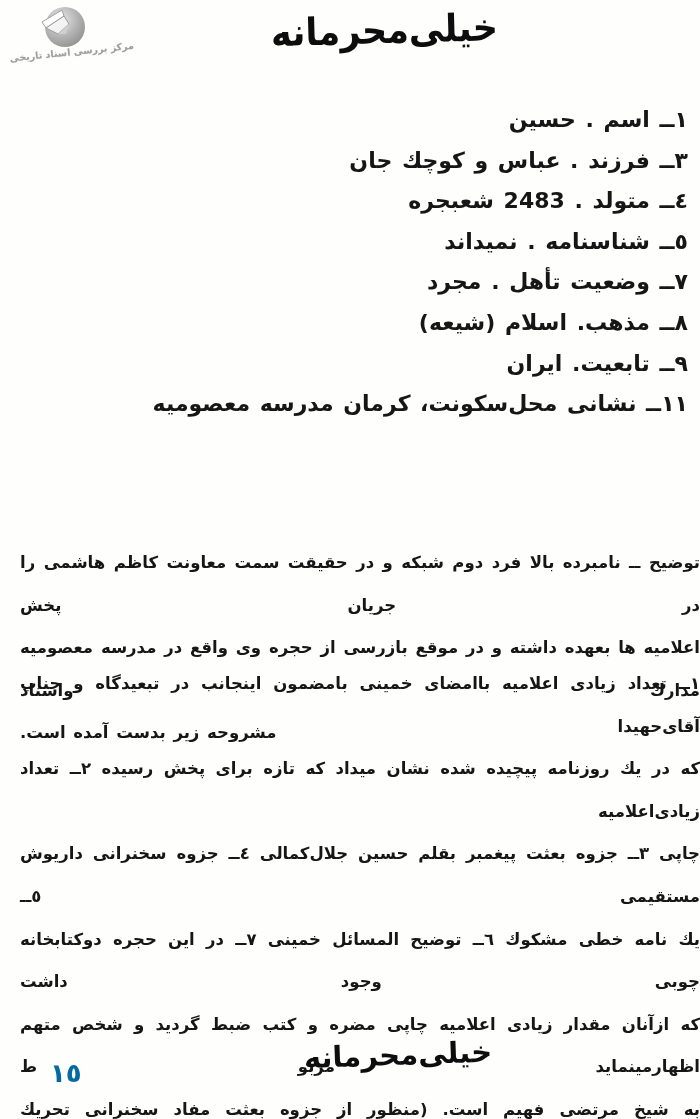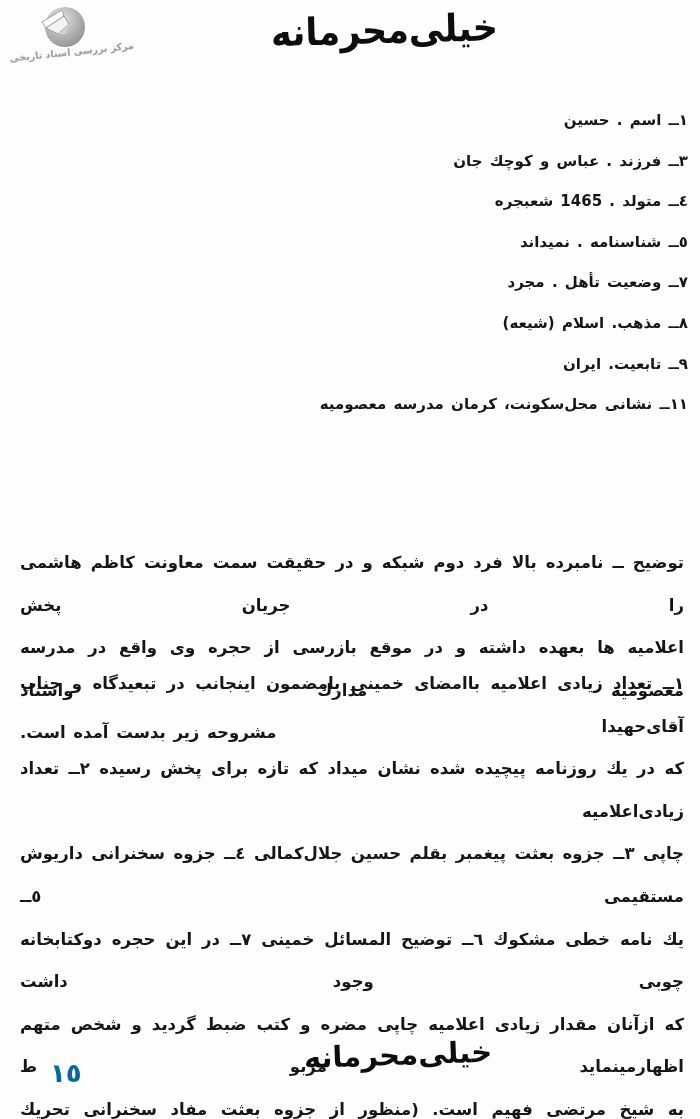--- a/index.html
+++ b/index.html
@@ -37,28 +37,28 @@
   .stamp-bottom{
     position:absolute;top:1038px;left:292px;width:200px;
     font-size:29px;font-weight:bold;
     transform:rotate(-2deg);
     white-space:nowrap;color:#0d0d0d;
   }
   
   .profile{
     position:absolute;top:100px;right:12px;left:20px;
     text-align:right;
-    font-size:15px;font-weight:bold;
+    font-size:22px;font-weight:bold;
     line-height:40.6px;
     word-spacing:2px;
   }
   .profile .field{white-space:nowrap;}
   
   .para{
-    position:absolute;right:16px;left:20px;
+    position:absolute;right:0;left:20px;
     font-size:16.5px;font-weight:bold;
     line-height:42.6px;
     word-spacing:2px;
   }
   .explanation{top:542px;}
   .findings{top:663px;}
   .just{text-align:justify;text-align-last:justify;}
   .rightline{text-align:left;}
   
   .pagenum{
@@ -86,21 +86,21 @@
       <path d="M22,30 L33,20 L30,30 Z" fill="#c9c9c9"></path>
     </svg>
     <div class="wm-caption">مرکز بررسی اسناد تاریخی</div>
   </div>
 
   <div class="stamp-top">خیلی‌محرمانه</div>
 
   <div class="profile">
     <div class="field">١ــ اسم . حسین</div>
     <div class="field">٣ــ فرزند . عباس و کوچك جان</div>
-    <div class="field">٤ــ متولد . 1465 شعبجره</div>
+    <div class="field">٤ــ متولد . 2483 شعبجره</div>
     <div class="field">٥ــ شناسنامه . نمیداند</div>
     <div class="field">٧ــ وضعیت تأهل . مجرد</div>
     <div class="field">٨ــ مذهب. اسلام (شیعه)</div>
     <div class="field">٩ــ تابعیت. ایران</div>
     <div class="field">١١ــ نشانی محل‌سکونت، کرمان مدرسه معصومیه</div>
   </div>
 
   <div class="para explanation">
     <div class="just">توضیح ــ نامبرده بالا فرد دوم شبکه و در حقیقت سمت معاونت کاظم هاشمی را در جریان پخش</div>
     <div class="just">اعلامیه ها بعهده داشته و در موقع بازرسی از حجره وی واقع در مدرسه معصومیه مدارك واسناد</div>

